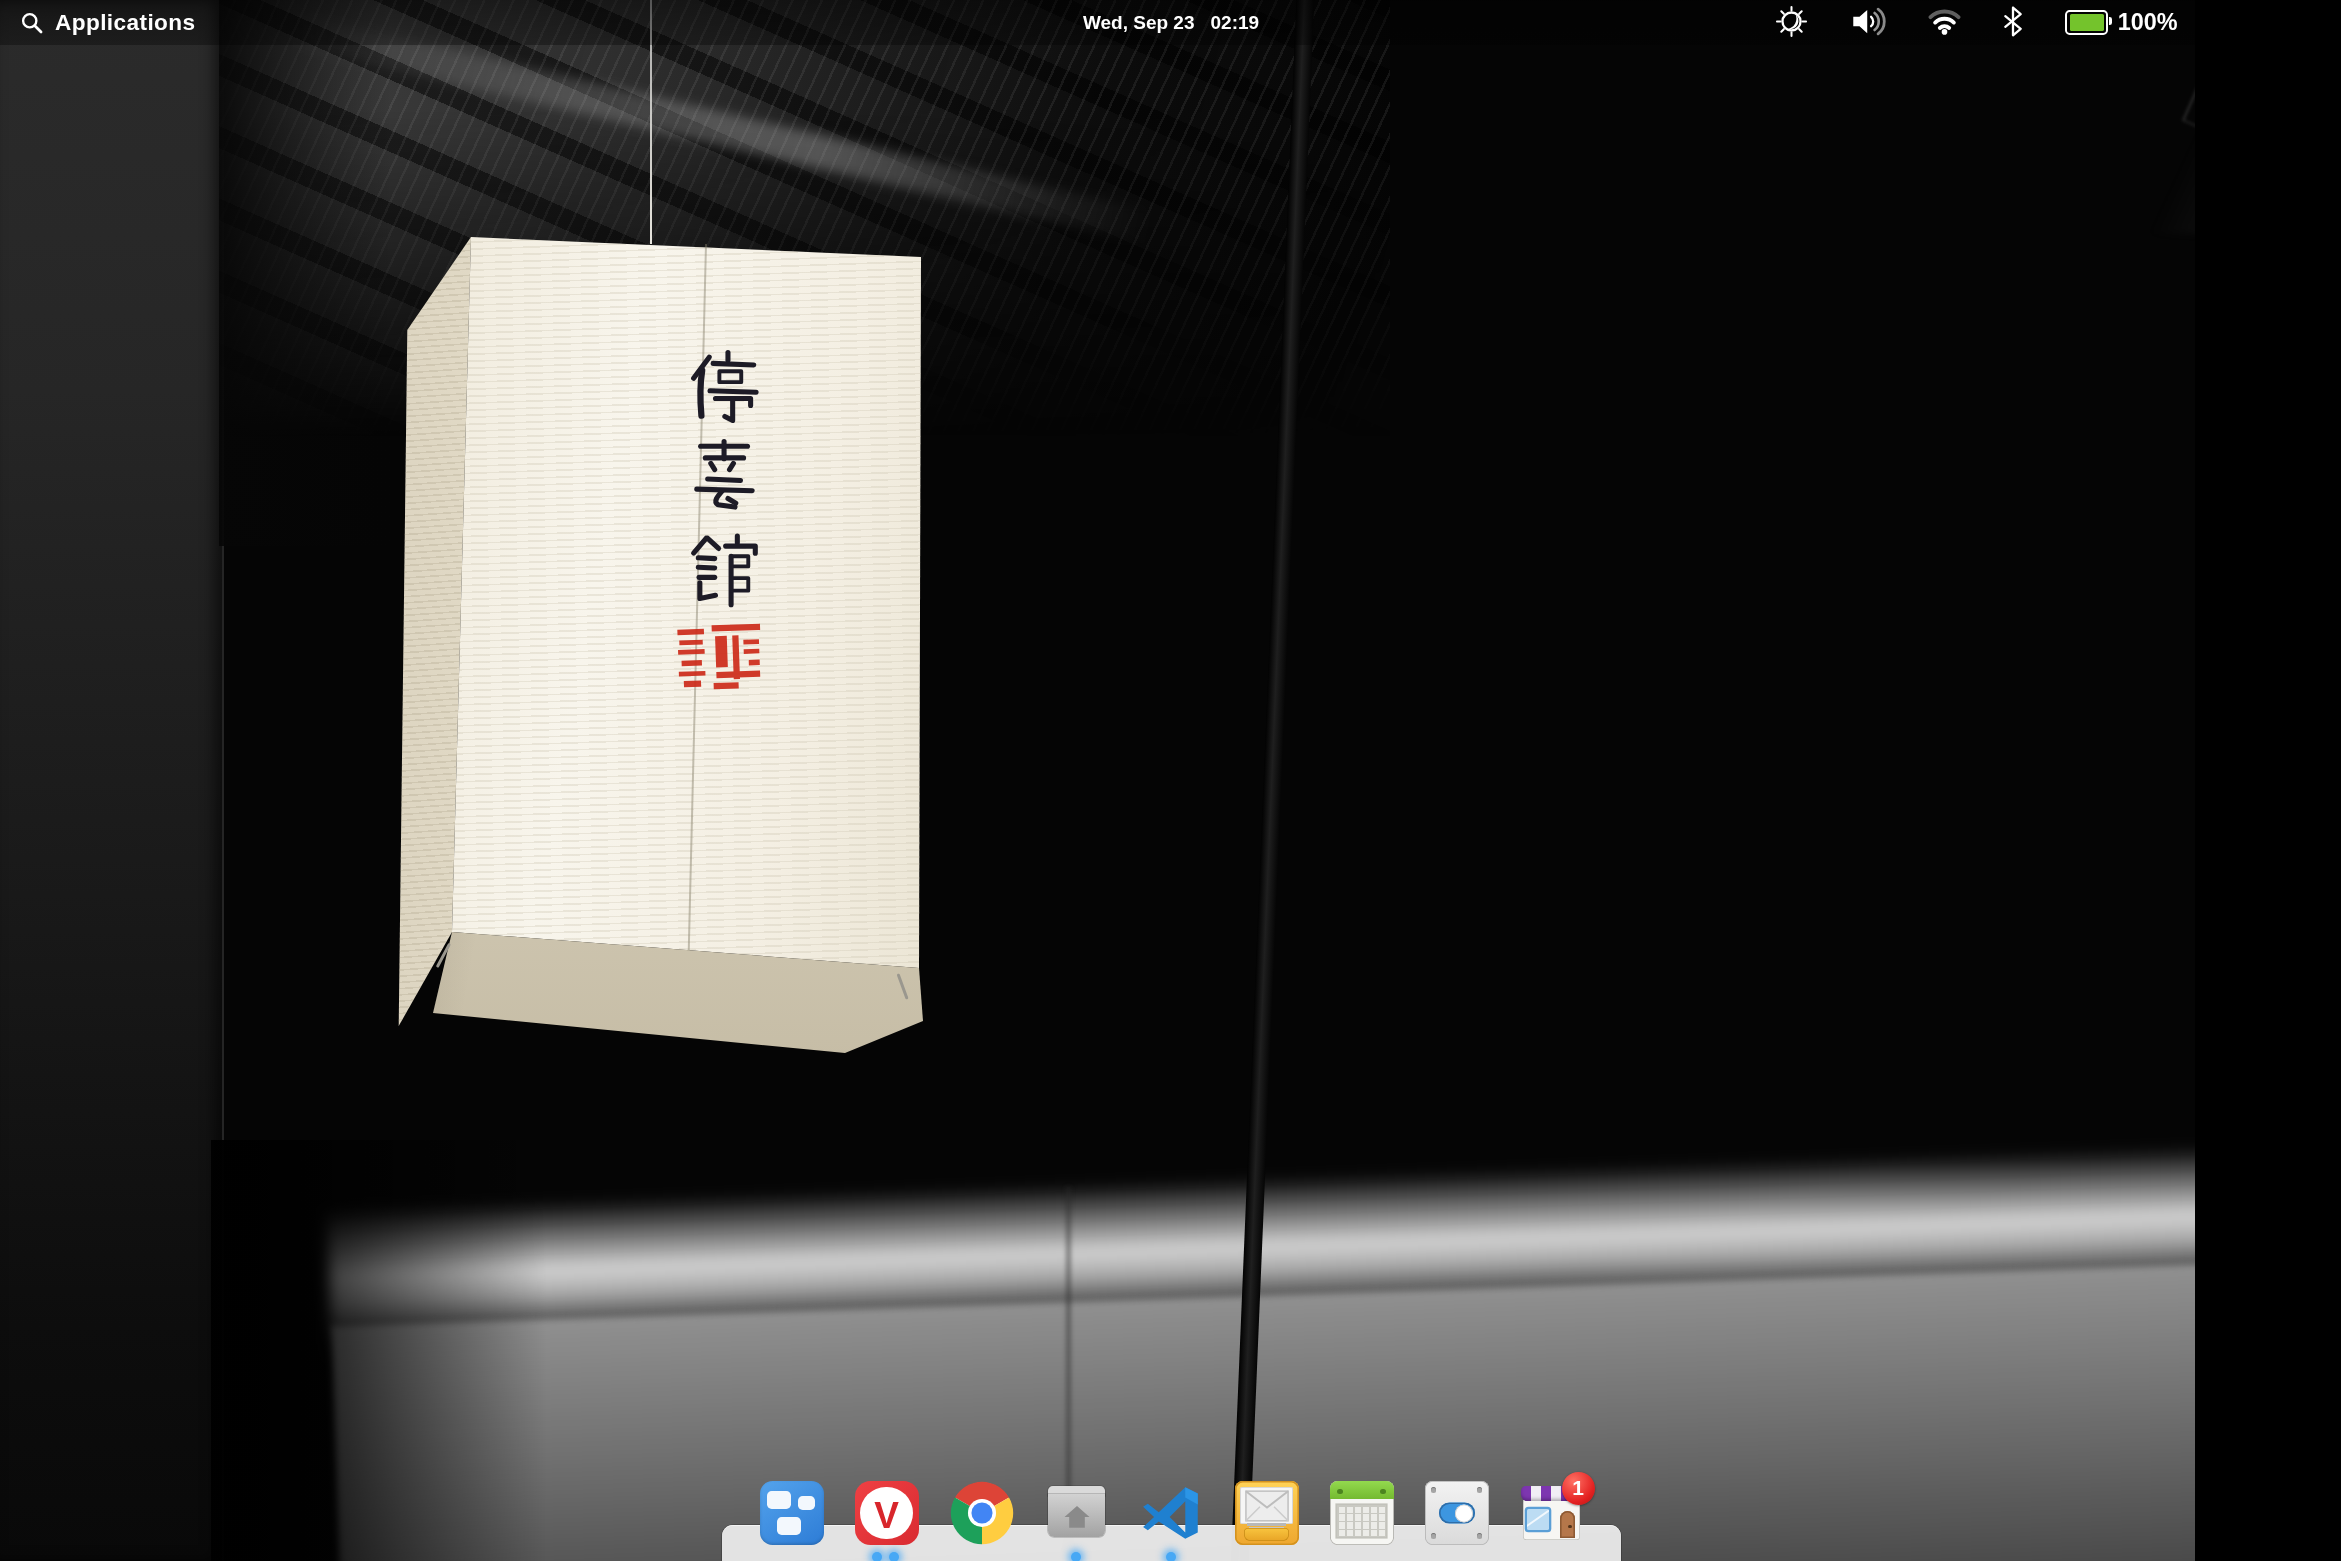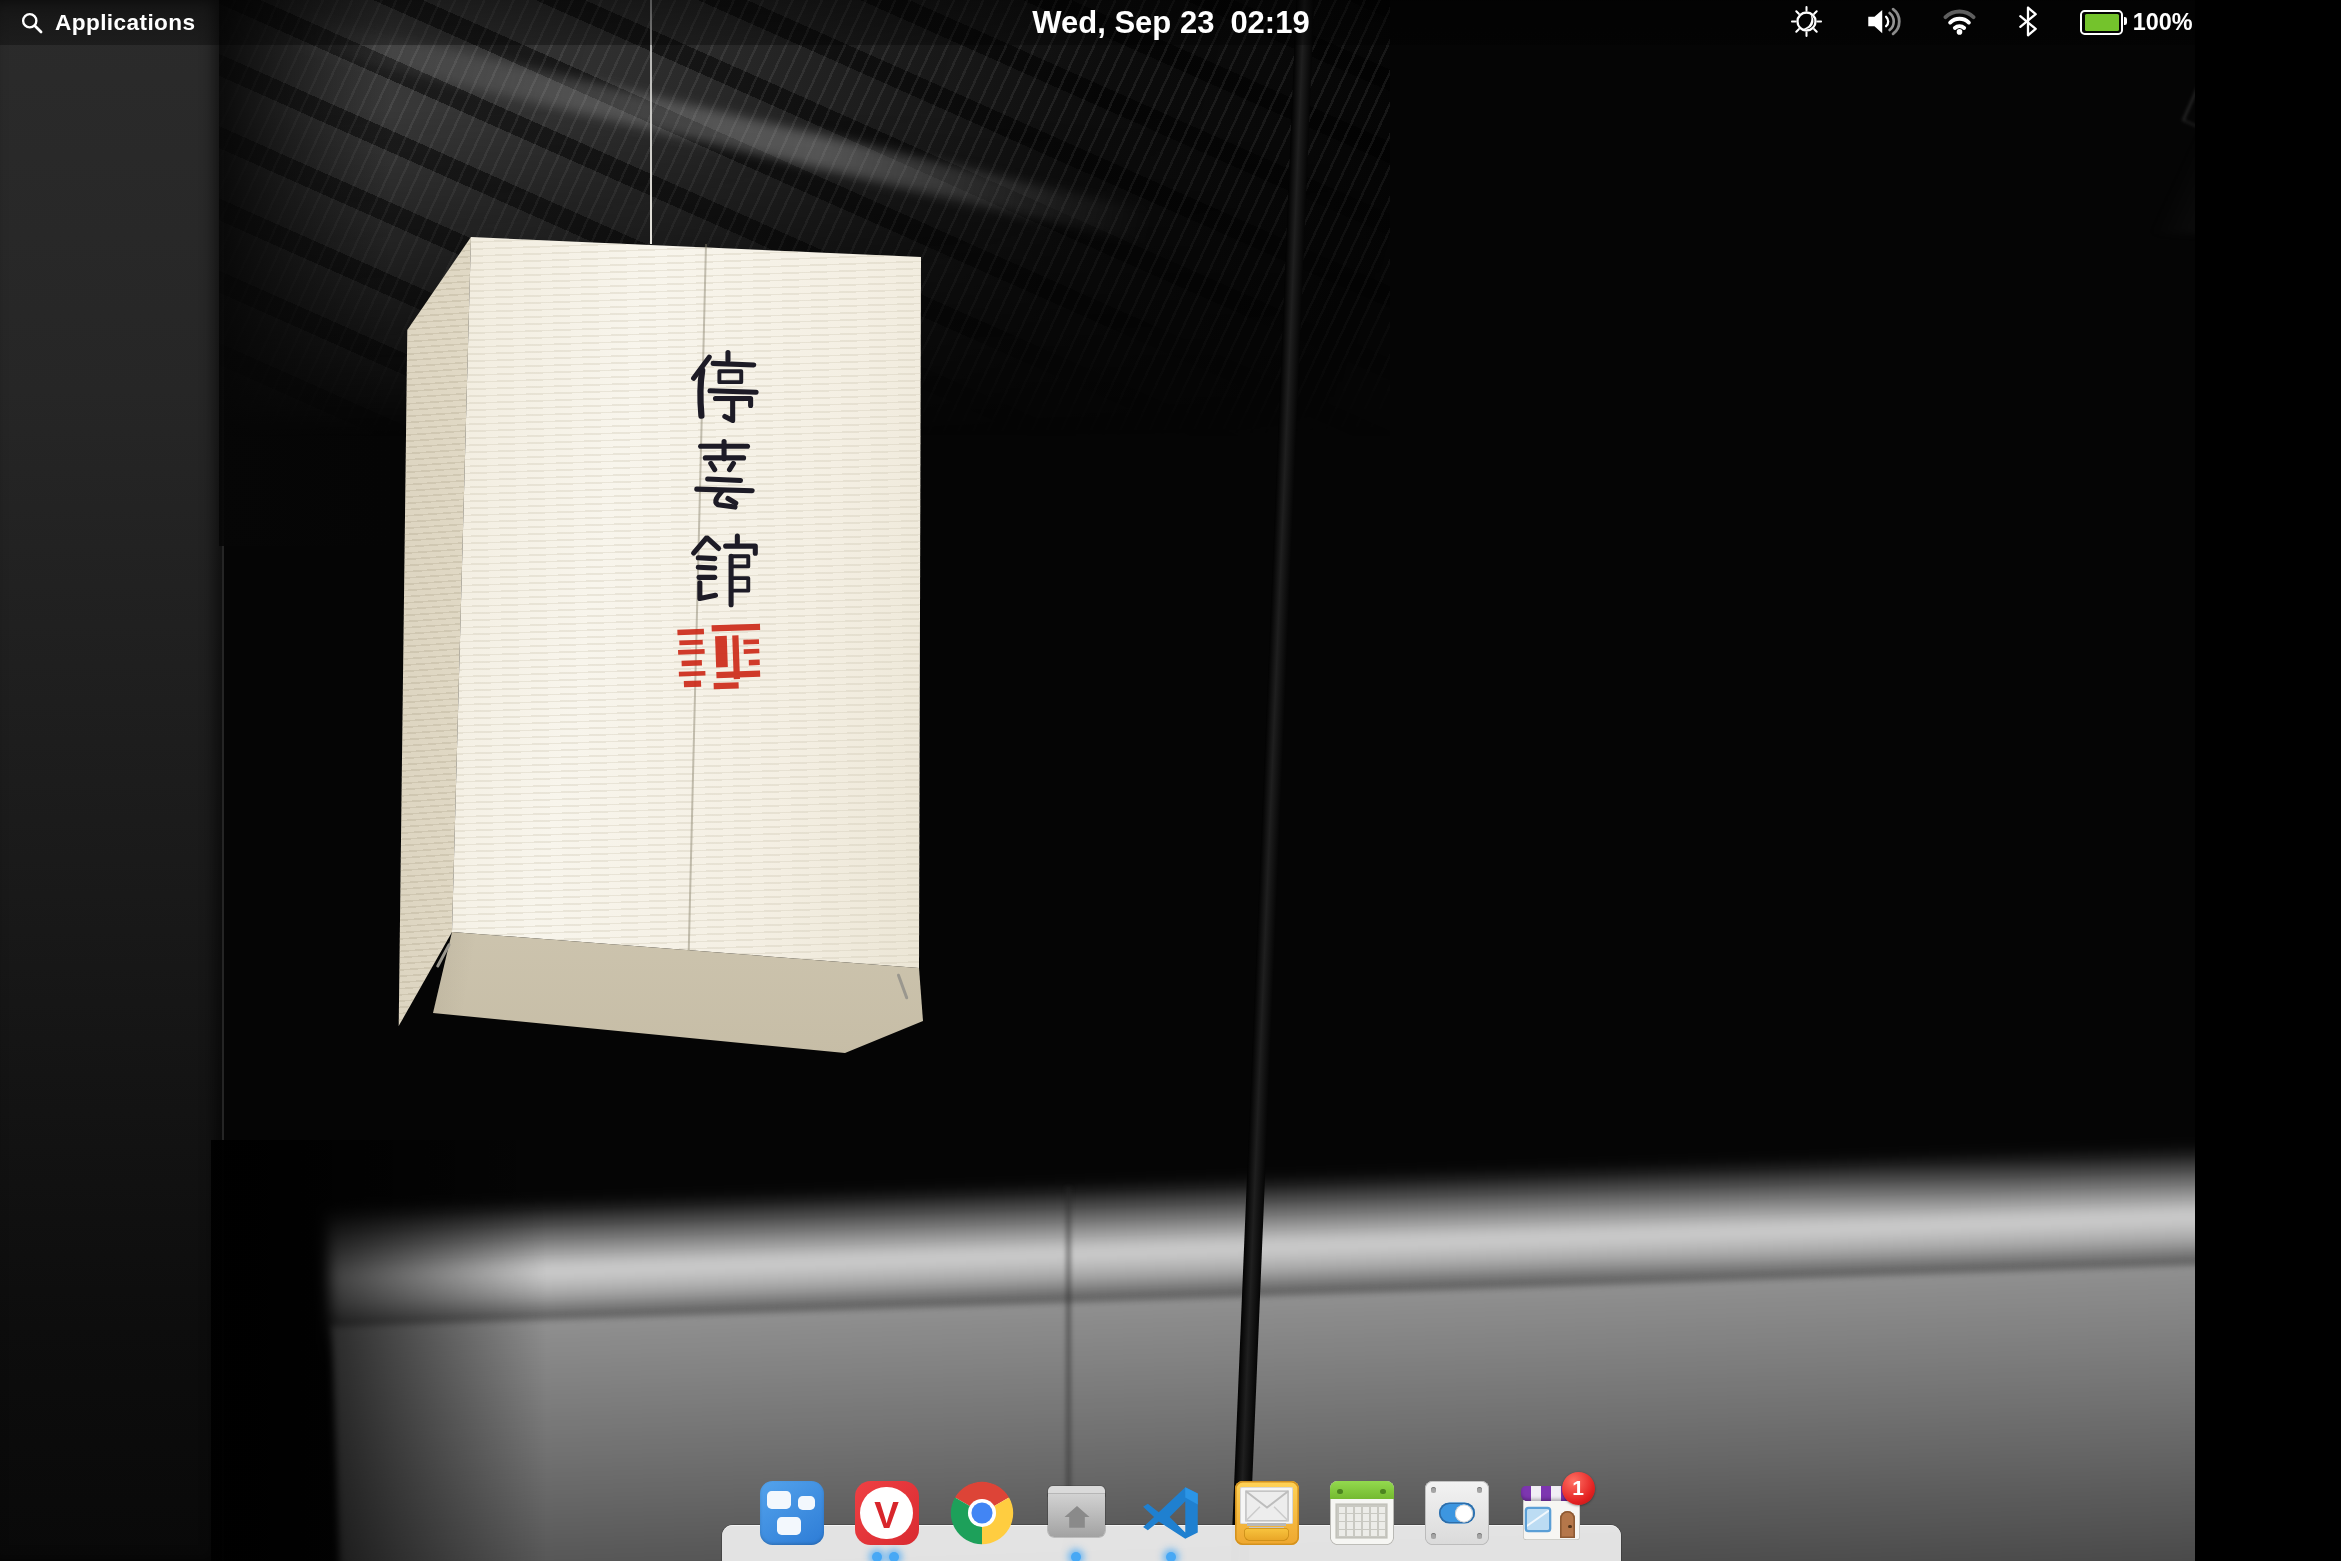--- a/index.html
+++ b/index.html
@@ -72,22 +72,22 @@
   .lantern-real-text{position:absolute;left:258px;top:117px;width:141px;height:281px;
     color:transparent;font-size:75px;line-height:1.22;writing-mode:vertical-rl;
     text-orientation:upright;pointer-events:none;}
 
   
   .top-panel{left:0;top:0;width:2342px;height:45px;display:flex;align-items:center;
     background:linear-gradient(to bottom,rgba(0,0,0,.5),rgba(0,0,0,.33));color:#fff;z-index:40;}
   .panel-left{display:flex;align-items:center;gap:11.7px;padding-left:20px;cursor:default;}
   .panel-app-label{font-size:22.6px;font-weight:600;letter-spacing:0.4px;}
   .panel-center{position:absolute;left:50%;transform:translateX(-50%);display:flex;gap:16px;
-    align-items:center;font-size:31px;font-weight:700;}
-  .panel-right{margin-left:auto;display:flex;align-items:center;gap:42px;padding-right:8px;}
+    align-items:center;font-size:19px;font-weight:700;}
+  .panel-right{margin-left:auto;display:flex;align-items:center;gap:42px;padding-right:23px;}
   .battery-wrap{display:flex;align-items:center;gap:9.4px;}
   .bat{position:relative;width:39px;height:21px;border:2.3px solid #fff;border-radius:4.7px;}
   .bat-fill{position:absolute;left:2.3px;top:2.3px;right:2.3px;bottom:2.3px;background:#74c32c;border-radius:1.6px;}
   .bat::after{content:"";position:absolute;right:-6.2px;top:4.7px;width:3.9px;height:8.6px;
     background:#fff;border-radius:0 2.3px 2.3px 0;}
   .battery-label{font-size:23.4px;font-weight:700;}
 
   
   .dock-panel{left:722px;top:1525px;width:899px;height:47px;z-index:30;
     background:rgba(231,231,231,.97);border-radius:11px 11px 0 0;

